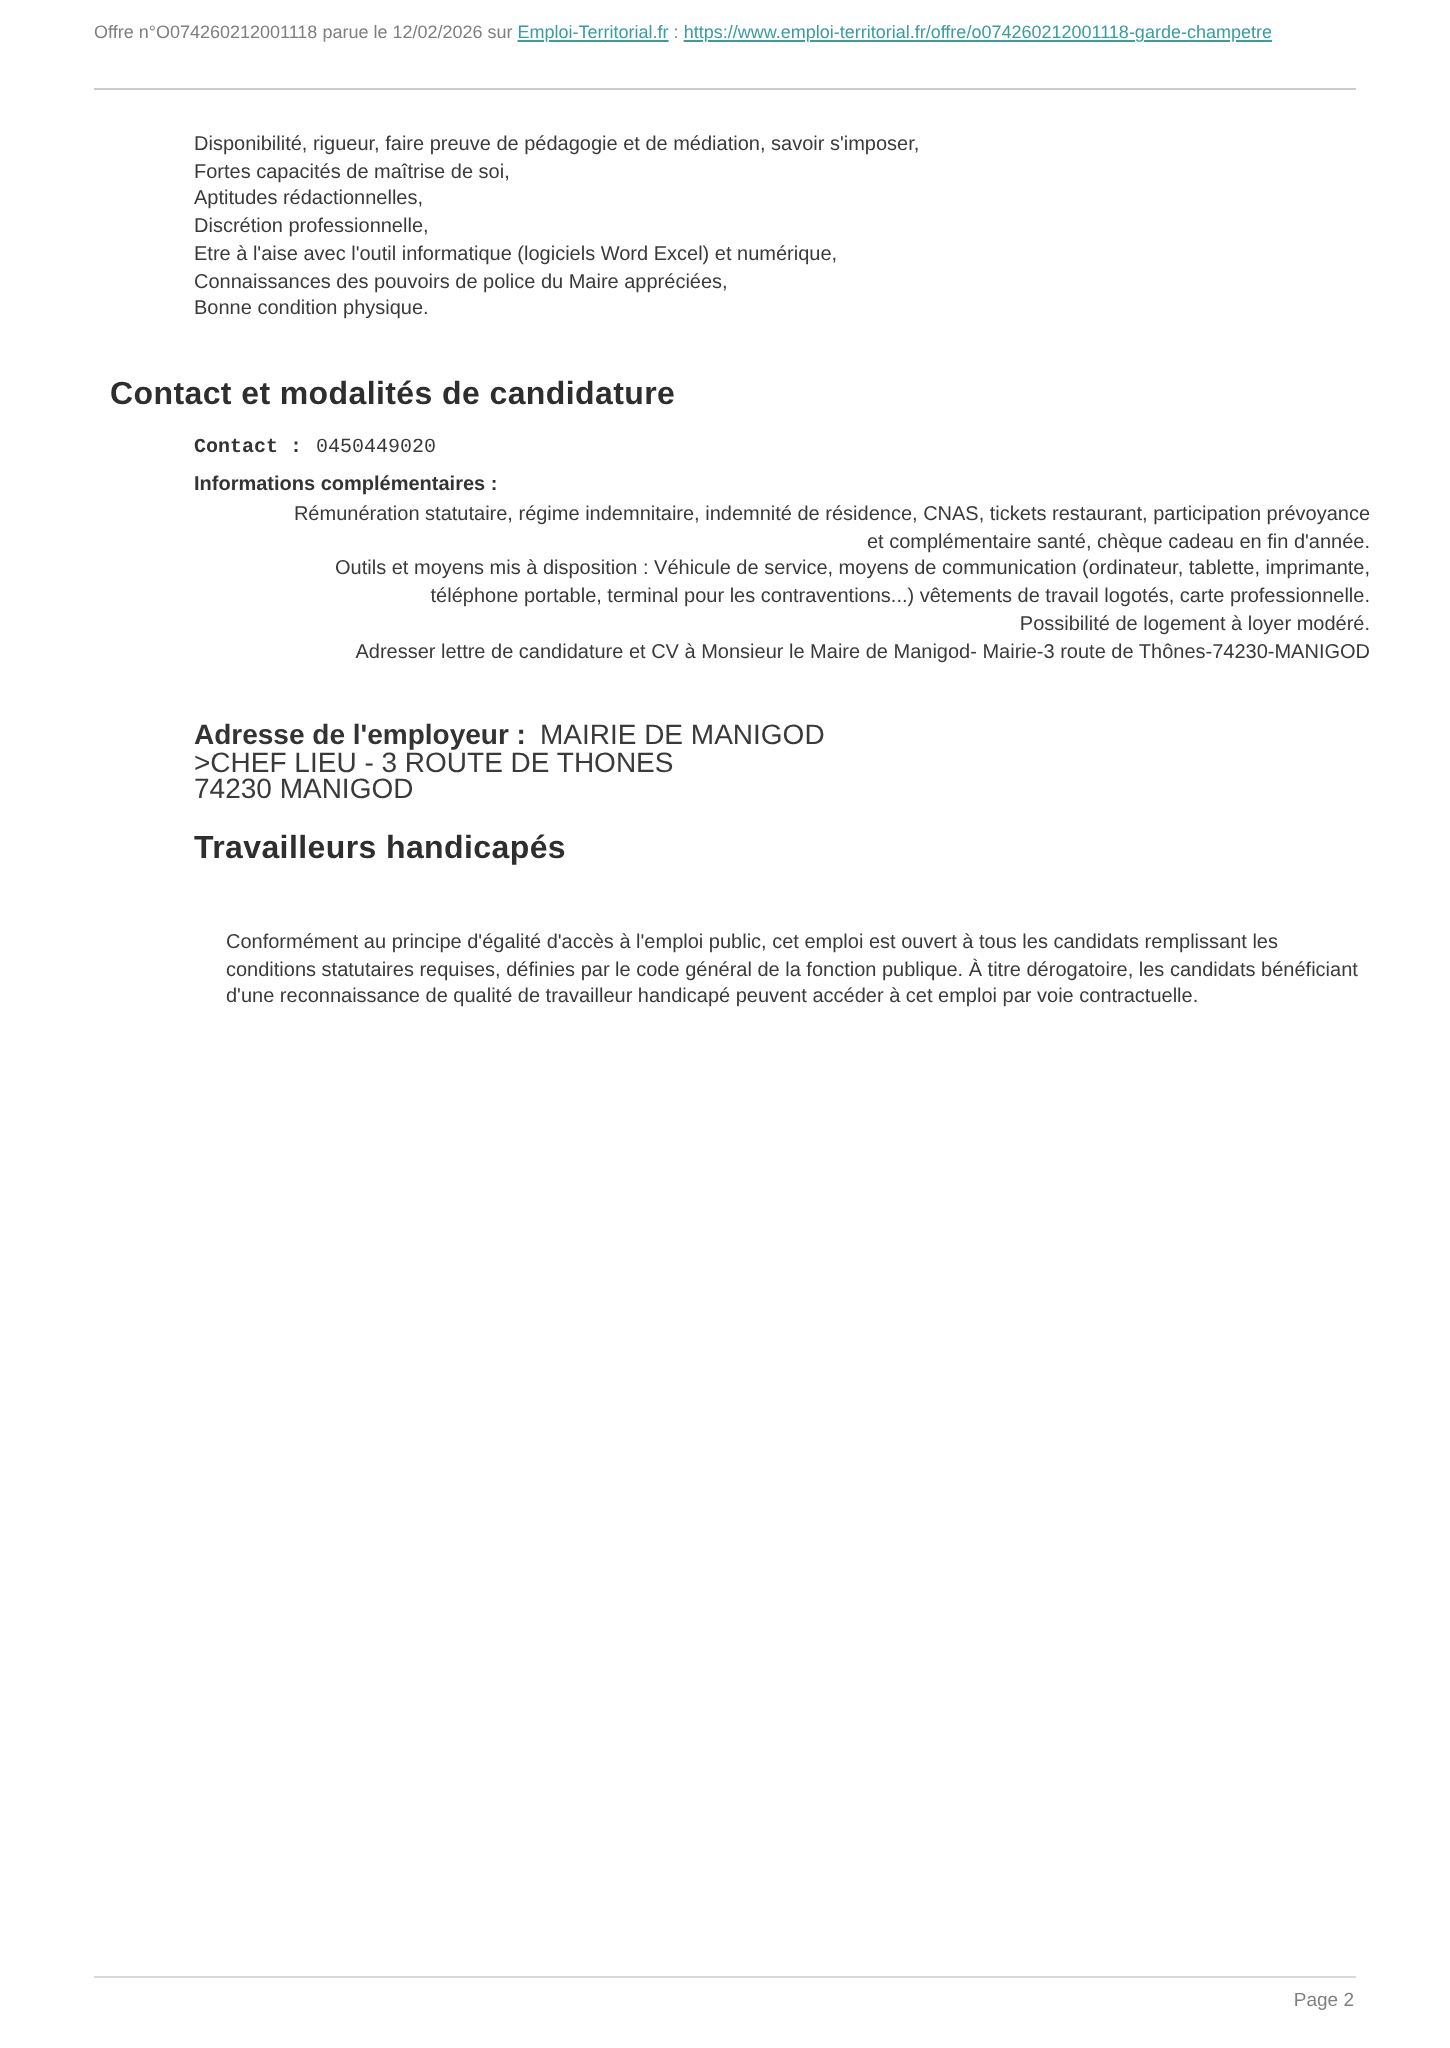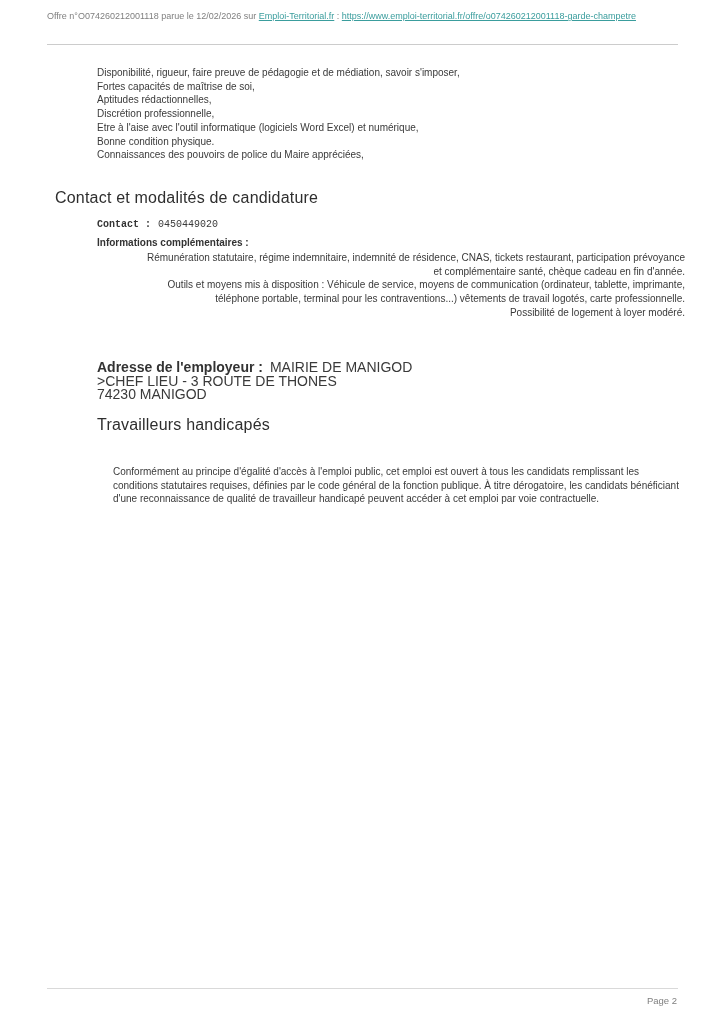--- a/index.html
+++ b/index.html
@@ -42,21 +42,21 @@
     left: 97px;
     top: 66px;
     font-size: 10px;
     line-height: 13.7px;
   }
   
   .section-title {
     position: absolute;
     margin: 0;
     font-size: 16px;
-    font-weight: normal;
+    font-weight: bold;
     color: #2e2e2e;
     letter-spacing: 0.2px;
   }
   .title-contact { left: 55px; top: 189px; }
   .title-handicap { left: 97px; top: 416px; }
   .b { font-weight: bold; color: #333333; }
   .val { margin-left: 7px; }
   .contact-line {
     position: absolute;
     left: 97px;
@@ -114,36 +114,37 @@
     <a>Emploi-Territorial.fr</a><span> : </span><a>https://www.emploi-territorial.fr/offre/o074260212001118-garde-champetre</a>
   </div>
   <div class="rule header-rule"></div>
 
   <div class="skills">
     <div>Disponibilité, rigueur, faire preuve de pédagogie et de médiation, savoir s'imposer,</div>
     <div>Fortes capacités de maîtrise de soi,</div>
     <div>Aptitudes rédactionnelles,</div>
     <div>Discrétion professionnelle,</div>
     <div>Etre à l'aise avec l'outil informatique (logiciels Word Excel) et numérique,</div>
+    <div>Connaissances des pouvoirs de police du Maire appréciées,</div>
     <div>Bonne condition physique.</div>
-    <div>Connaissances des pouvoirs de police du Maire appréciées,</div>
   </div>
 
   <h1 class="section-title title-contact">Contact et modalités de candidature</h1>
 
   <div class="contact-line">
     <span class="b">Contact :</span><span class="val">0450449020</span>
   </div>
 
   <div class="info-label b">Informations complémentaires :</div>
 
   <div class="info-block">
     <p>Rémunération statutaire, régime indemnitaire, indemnité de résidence, CNAS, tickets restaurant, participation prévoyance et complémentaire santé, chèque cadeau en fin d'année.</p>
     <p>Outils et moyens mis à disposition : Véhicule de service, moyens de communication (ordinateur, tablette, imprimante, téléphone portable, terminal pour les contraventions...) vêtements de travail logotés, carte professionnelle.</p>
     <p>Possibilité de logement à loyer modéré.</p>
+    <p>Adresser lettre de candidature et CV à Monsieur le Maire de Manigod- Mairie-3 route de Thônes-74230-MANIGOD</p>
   </div>
 
   <div class="employer">
     <div>
       <span class="b">Adresse de l'employeur :</span><span class="val">MAIRIE DE MANIGOD</span>
     </div>
     <div>&gt;CHEF LIEU - 3 ROUTE DE THONES</div>
     <div>74230 MANIGOD</div>
   </div>
 

